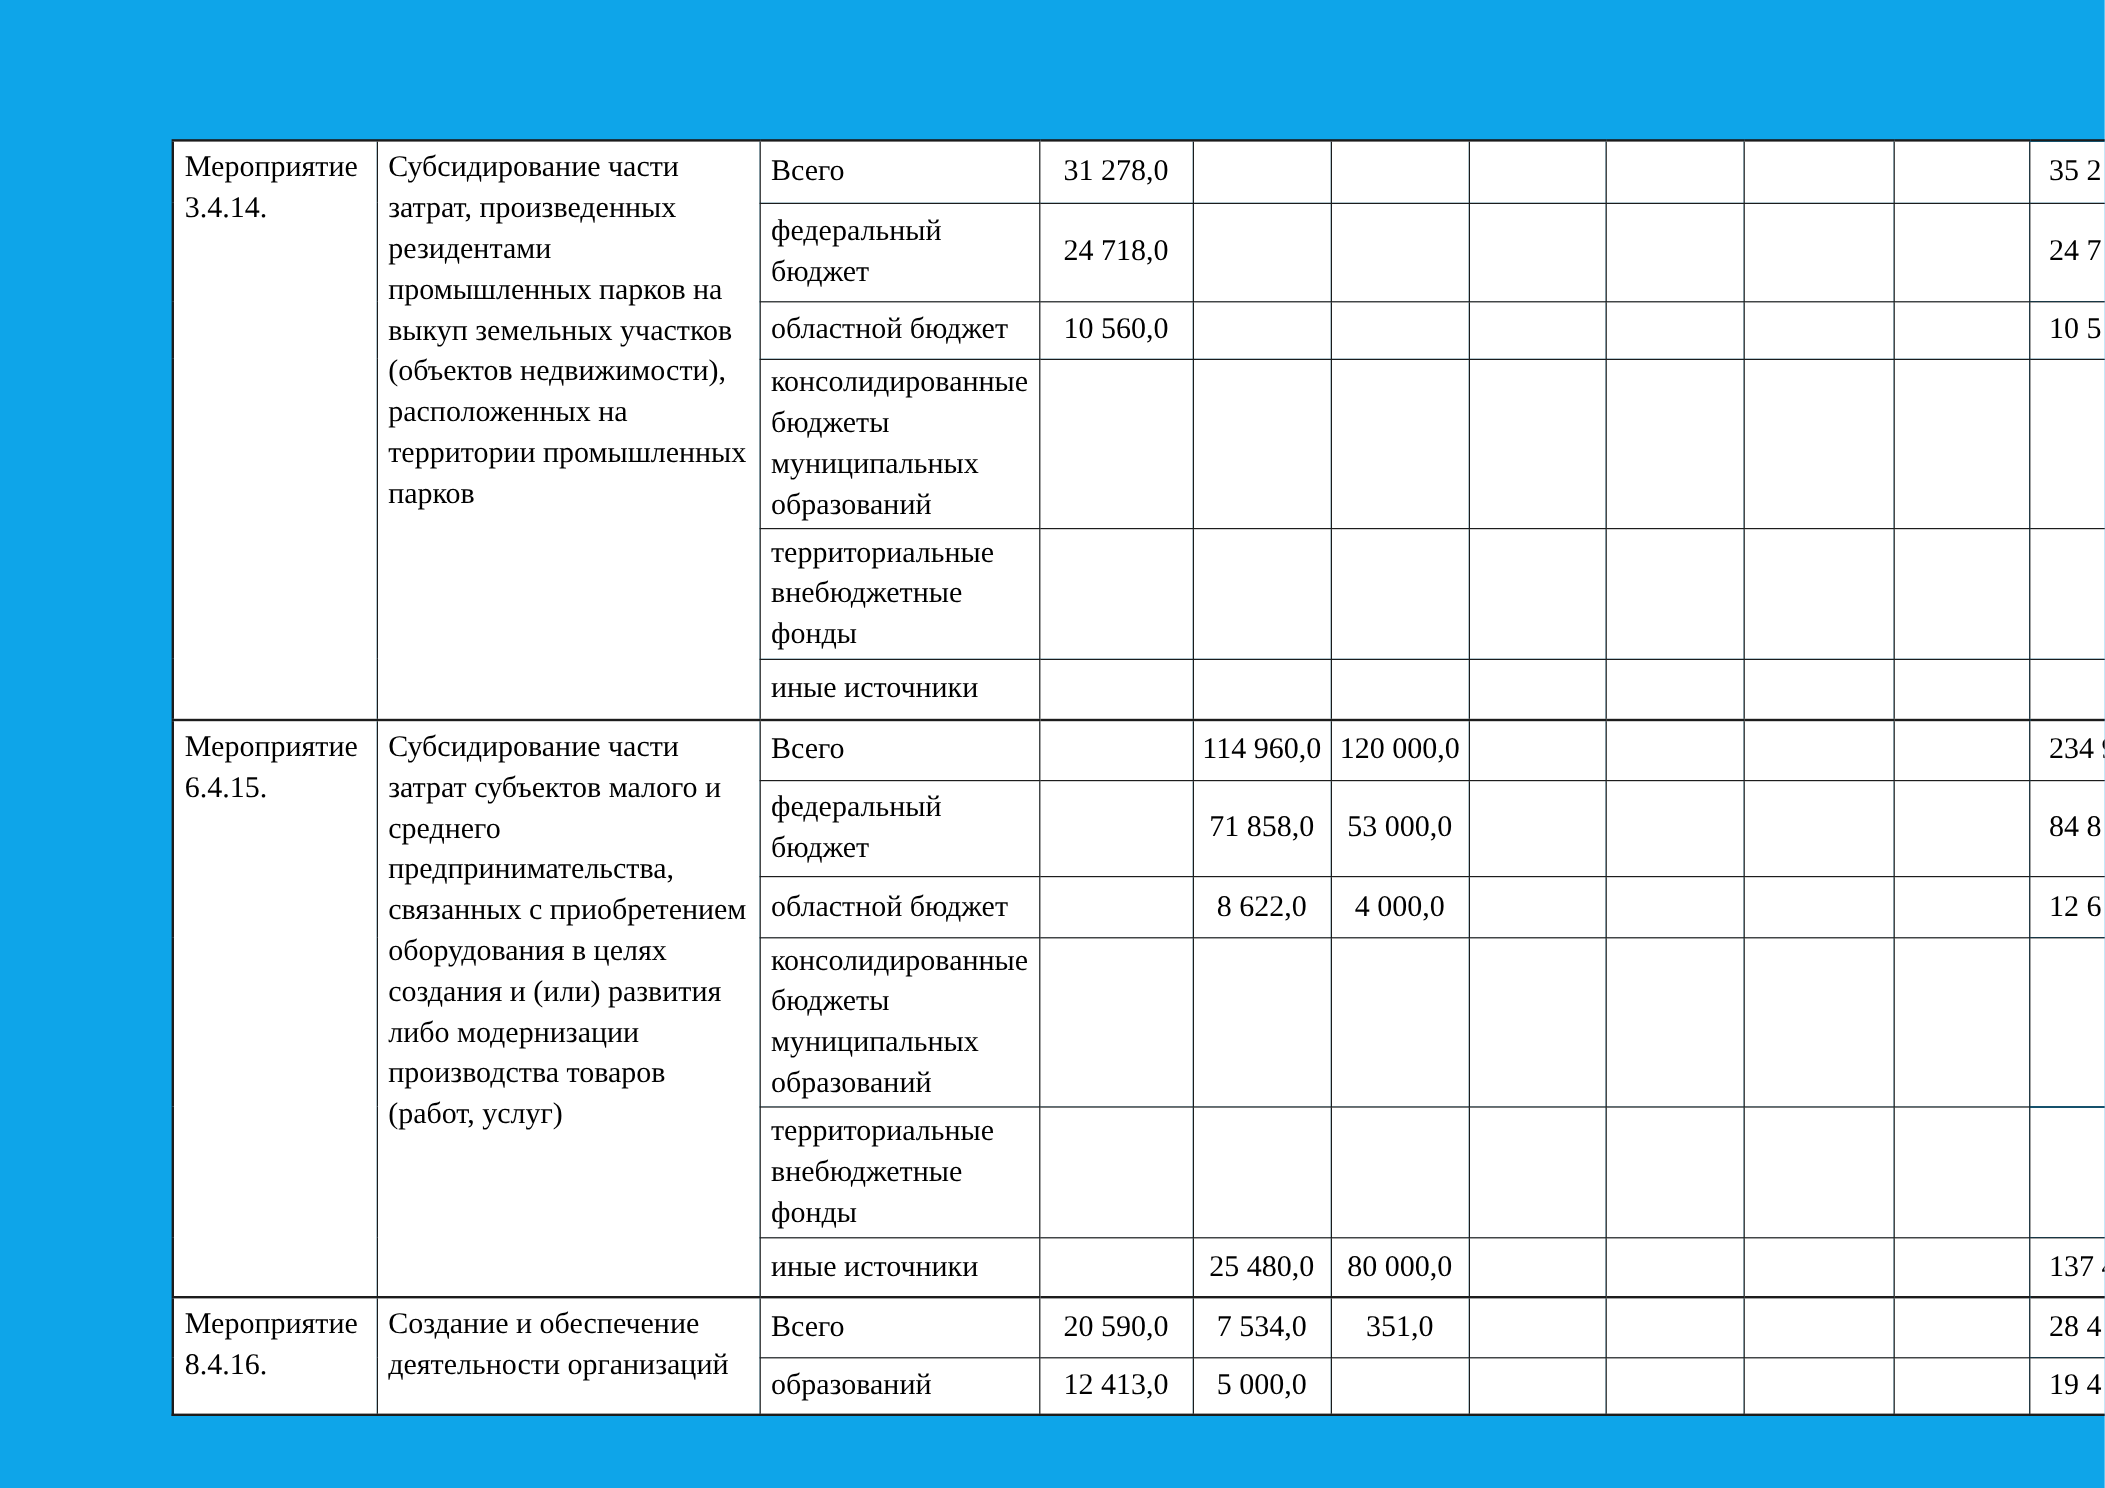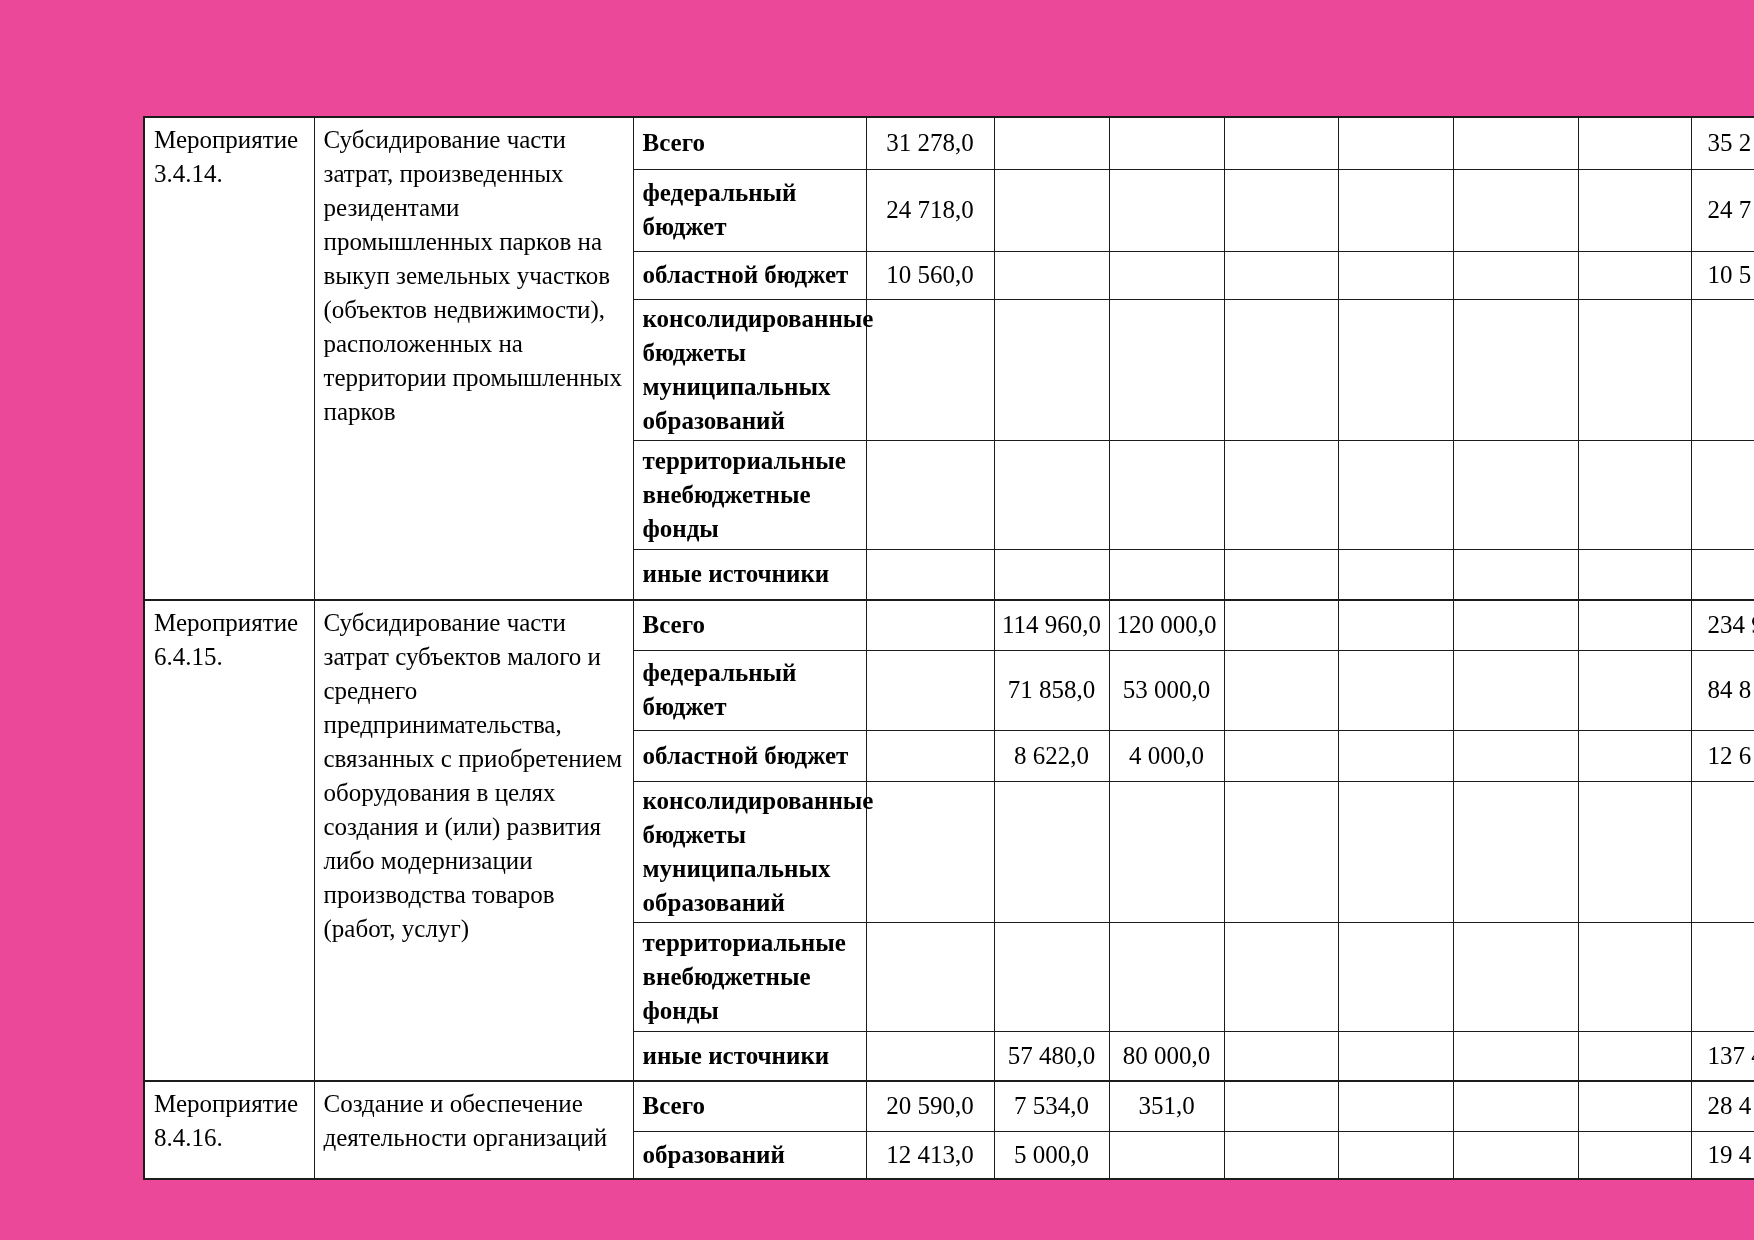--- a/index.html
+++ b/index.html
@@ -4,21 +4,21 @@
 <style>
   html, body {
     margin: 0;
     padding: 0;
     background: #ffffff;
   }
   .page {
     position: relative;
     width: 1754px;
     height: 1240px;
-    background: #ec4899;
+    background: #0ea5e9;
     overflow: hidden;
     font-family: "Liberation Serif", "DejaVu Serif", serif;
     font-size: 25px;
     line-height: 34px;
     color: #000000;
   }
   table.budget {
     position: absolute;
     left: 143px;
     top: 116px;
@@ -34,21 +34,20 @@
   table.budget tr.block-start td {
     border-top: 2px solid #1c1c1c;
   }
   td.cell-id, td.cell-desc {
     vertical-align: top;
     padding: 5px 8px 5px 9px;
   }
   td.src {
     vertical-align: middle;
     padding: 2px 6px 2px 9px;
-    font-weight: bold;
   }
   td.val {
     vertical-align: middle;
     text-align: center;
     white-space: nowrap;
     padding: 2px 2px;
   }
   td.tot {
     vertical-align: middle;
     text-align: left;
@@ -197,21 +196,21 @@
           <td class="val"></td>
           <td class="val"></td>
           <td class="val"></td>
           <td class="val"></td>
           <td class="val"></td>
           <td class="tot"></td>
         </tr>
         <tr style="height: 50px;">
           <td class="src">иные источники</td>
           <td class="val"></td>
-          <td class="val">57 480,0</td>
+          <td class="val">25 480,0</td>
           <td class="val">80 000,0</td>
           <td class="val"></td>
           <td class="val"></td>
           <td class="val"></td>
           <td class="val"></td>
           <td class="tot">137 4</td>
         </tr>
         <tr class="block-start" style="height: 50px;">
           <td class="cell-id" rowspan="2">Мероприятие 8.4.16.</td>
           <td class="cell-desc" rowspan="2">Создание и обеспечение деятельности организаций</td>

